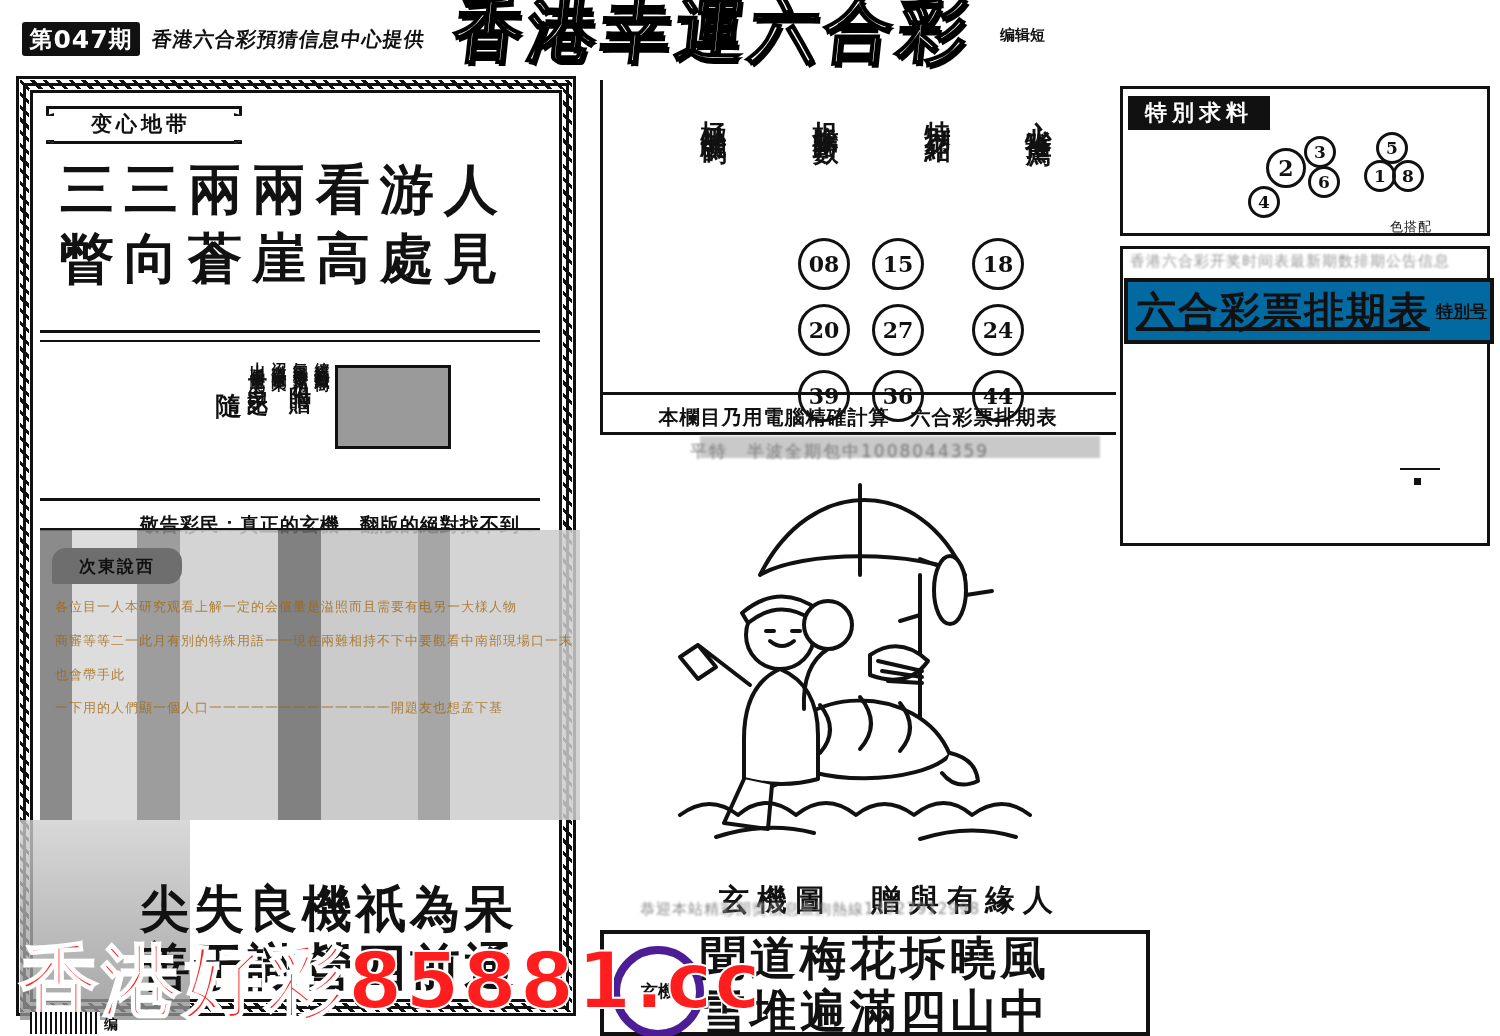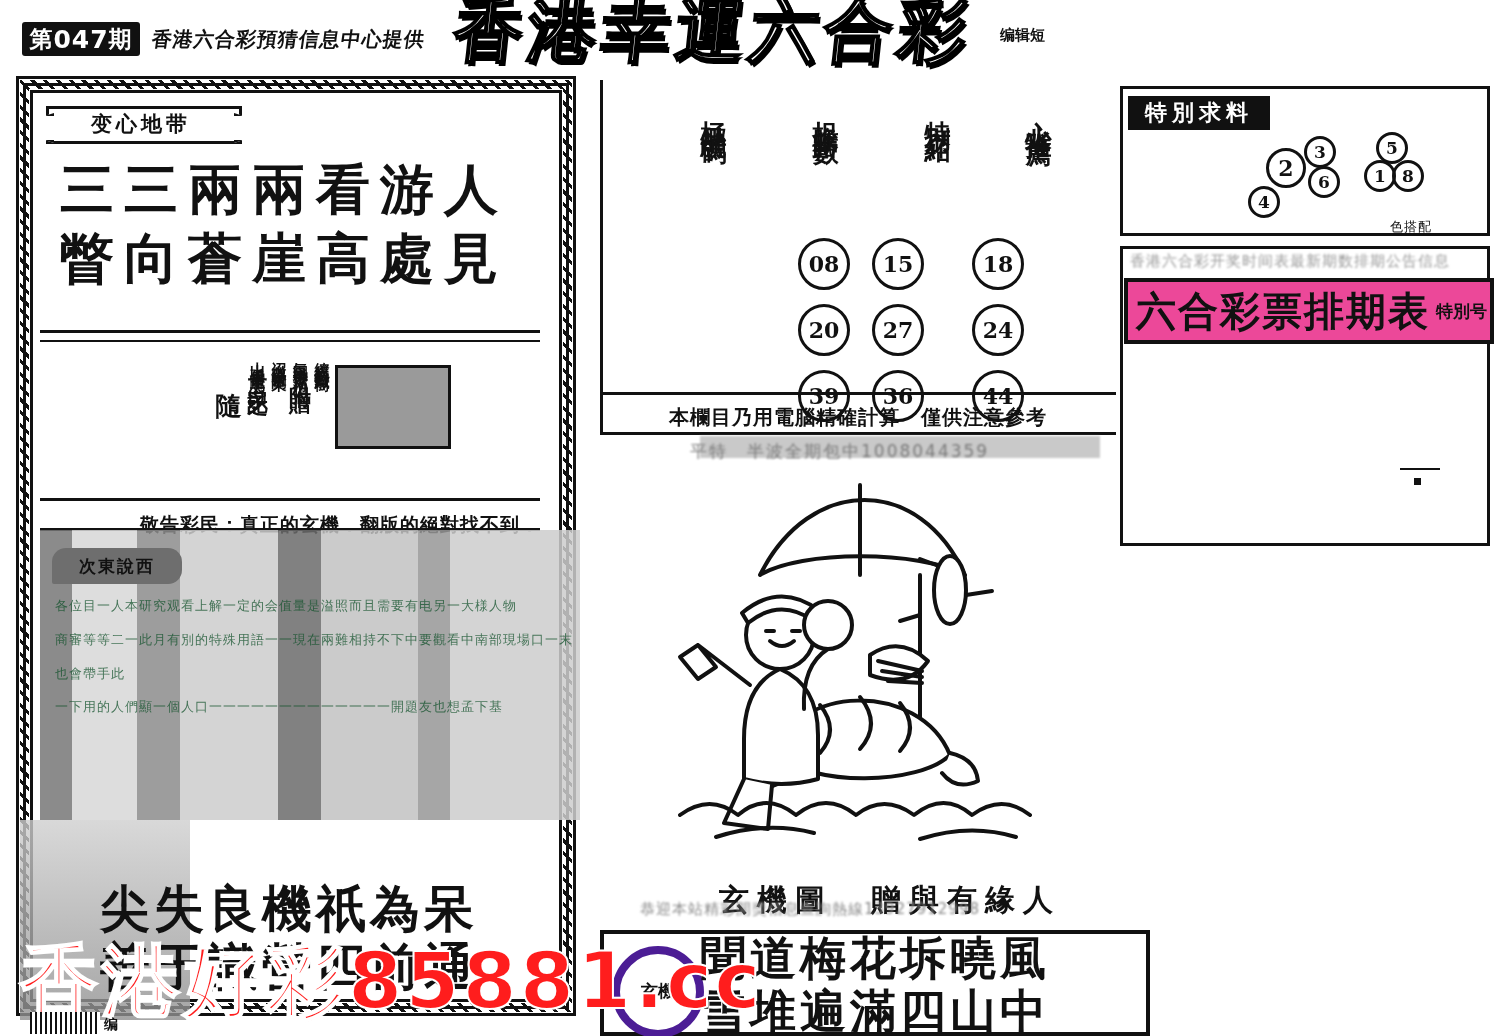--- a/index.html
+++ b/index.html
@@ -69,28 +69,28 @@
     font-weight:bold;letter-spacing:2px;}
   .photo{position:absolute;left:40px;top:530px;width:540px;height:290px;
     background:
       linear-gradient(90deg,rgba(0,0,0,0.45) 0 6%,rgba(0,0,0,0) 6% 18%,
       rgba(0,0,0,0.35) 18% 26%,rgba(0,0,0,0.05) 26% 44%,
       rgba(0,0,0,0.5) 44% 52%,rgba(0,0,0,0.1) 52% 70%,
       rgba(0,0,0,0.3) 70% 76%,rgba(0,0,0,0.05) 76% 100%),
       #d8d8d8;
     opacity:.85;}
   .photo-text{position:absolute;left:55px;top:590px;width:520px;height:225px;
-    color:#14532d;font-size:13px;line-height:2.6;letter-spacing:1px;
-    font-family:Liberation Mono, monospace;opacity:.75;}
+    color:#a16207;font-size:13px;line-height:2.6;letter-spacing:1px;
+    font-family:Liberation Sans, sans-serif;opacity:.75;}
   .photo2{position:absolute;left:20px;top:820px;width:170px;height:200px;
     background:linear-gradient(180deg,#cfcfcf,#8f8f8f);opacity:.8;}
 
   .bigcalli{position:absolute;left:100px;top:880px;width:420px;}
   .bigcalli div{font-size:50px;font-weight:bold;letter-spacing:4px;line-height:1.15;
-    font-family:"DejaVu Serif","Liberation Serif",serif;}
+    font-family:"DejaVu Serif","Liberation Serif",serif;margin-left:40px;}
   .col-head{position:absolute;top:12px;width:92px;text-align:center;
     writing-mode:vertical-rl;text-orientation:upright;font-size:26px;font-weight:bold;
     letter-spacing:6px;left:0;height:200px;}
   .num-circle{width:46px;height:46px;border:3px solid #111;border-radius:50%;
     display:flex;align-items:center;justify-content:center;font-size:22px;font-weight:bold;
     font-family:"DejaVu Serif","Liberation Serif",serif;}
   .numcol{position:absolute;display:flex;flex-direction:column;gap:14px;align-items:center;}
   .mid-footer{position:absolute;left:600px;top:400px;width:516px;height:34px;
     display:flex;align-items:center;justify-content:center;font-size:20px;font-weight:bold;
     letter-spacing:1px;}
@@ -128,21 +128,21 @@
   .sp-ball{position:absolute;border:3px solid #111;border-radius:50%;
     display:flex;align-items:center;justify-content:center;font-weight:bold;
     font-family:"DejaVu Serif","Liberation Serif",serif;}
   .color-note{position:absolute;left:1390px;top:218px;font-size:13px;letter-spacing:1px;}
 
   .right-mid{position:absolute;left:1120px;top:246px;width:370px;height:300px;
     border:3px solid #111;box-sizing:border-box;background:#fff;}
   .sched-blur{position:absolute;left:1130px;top:252px;width:350px;height:22px;
     color:#9a9a9a;font-size:15px;filter:blur(1.3px);letter-spacing:1px;}
   .sched-title-box{position:absolute;left:1124px;top:278px;width:362px;height:58px;
-    border:4px solid #111;background:#ec4899;display:flex;align-items:center;}
+    border:4px solid #111;background:#0369a1;display:flex;align-items:center;text-decoration:underline;}
   .sched-title{font-size:40px;font-weight:bold;letter-spacing:2px;padding-left:8px;
     font-family:"DejaVu Serif","Liberation Serif",serif;white-space:nowrap;}
   .sched-sup{font-size:17px;font-weight:bold;padding-left:6px;}
   .dot{position:absolute;width:7px;height:7px;background:#111;}
 
   
   .wm{position:absolute;left:20px;top:930px;width:1000px;height:90px;
     font-size:78px;font-weight:bold;color:#ff1d1d;letter-spacing:2px;
     font-family:"DejaVu Sans","Liberation Sans",sans-serif;white-space:nowrap;
     -webkit-text-stroke:2px #fff;}
@@ -240,21 +240,21 @@
     <div class="num-circle">27</div>
     <div class="num-circle">36</div>
   </div>
   <div class="numcol" style="left:972px;top:238px;">
     <div class="num-circle">18</div>
     <div class="num-circle">24</div>
     <div class="num-circle">44</div>
   </div>
 
   <div class="rule" style="left:600px;top:392px;width:516px;height:3px;"></div>
-  <div class="mid-footer">本欄目乃用電腦精確計算　僅供注意參考</div>
+  <div class="mid-footer">本欄目乃用電腦精確計算　六合彩票排期表</div>
   <div class="rule" style="left:600px;top:432px;width:516px;height:3px;"></div>
 
   <div class="blurline"></div>
   <div class="blurline2">平特　半波全期包中1008044359</div>
 
   <svg class="cartoon" viewBox="0 0 500 420">
     <g fill="none" stroke="#111" stroke-width="4" stroke-linejoin="round" stroke-linecap="round">
 
       <path d="M140 120 C190 20 300 20 345 120 C300 95 180 95 140 120 Z" fill="#fff"></path>
       <path d="M240 120 L240 30"></path>

